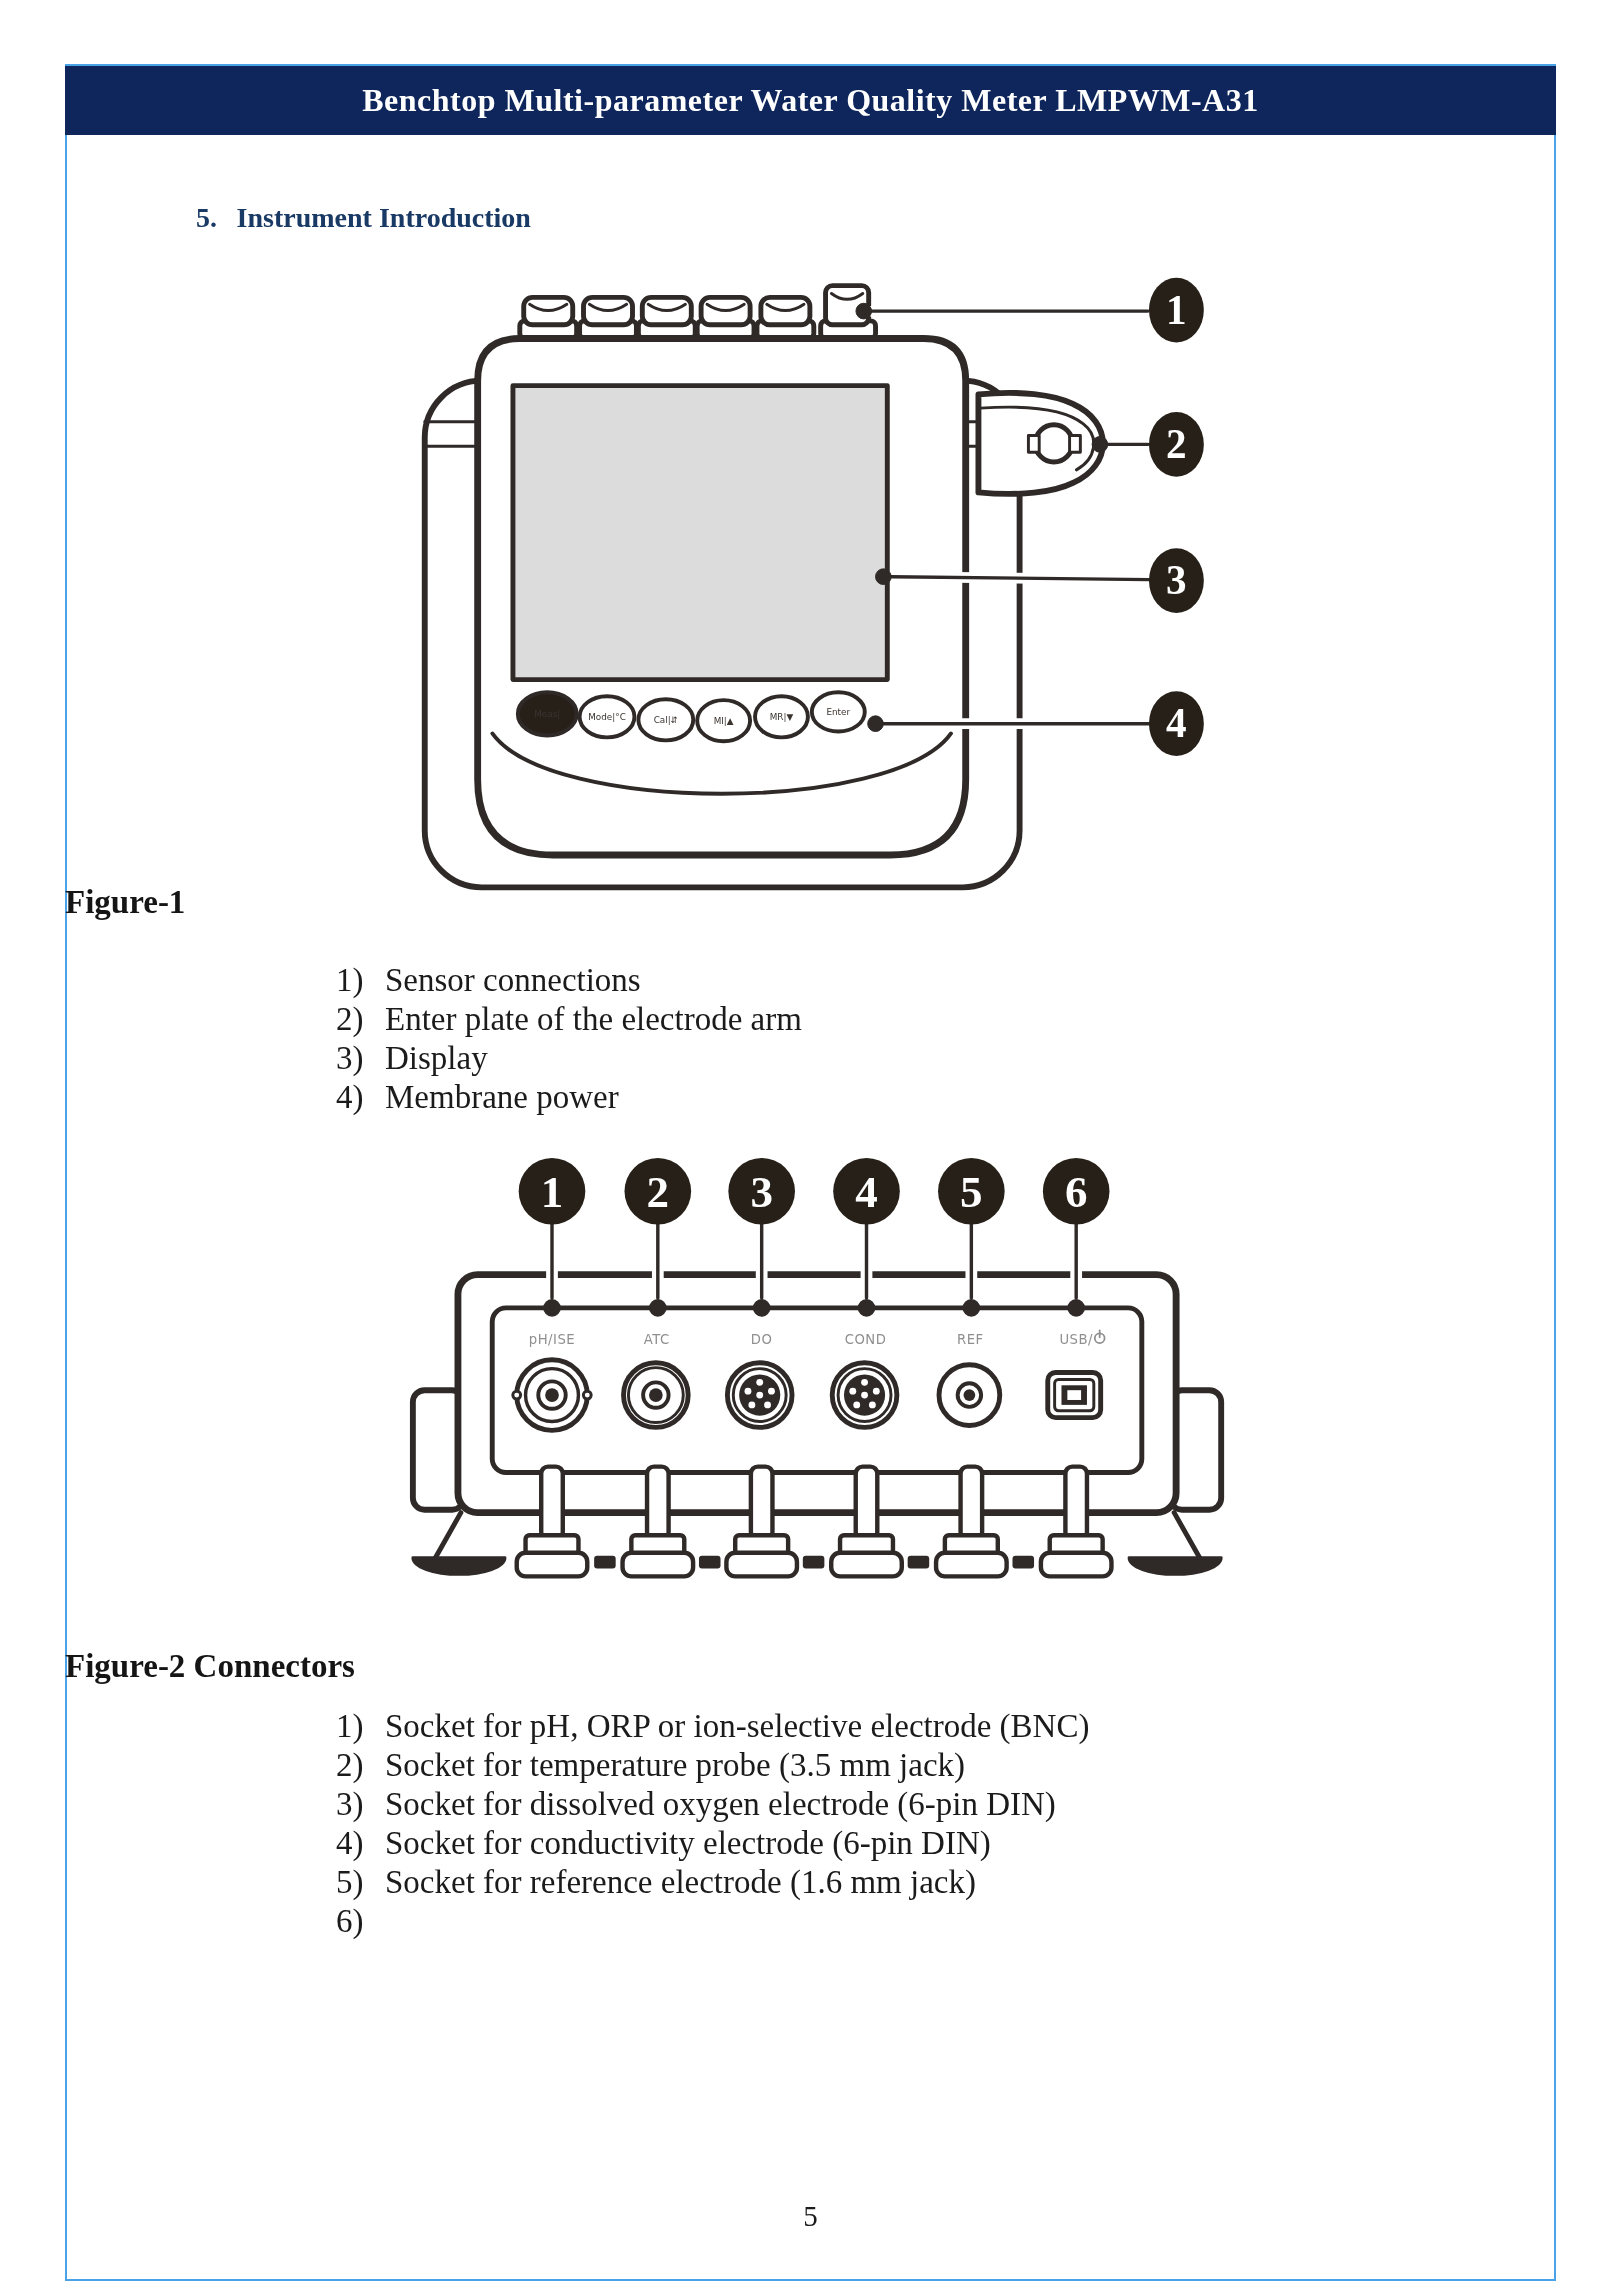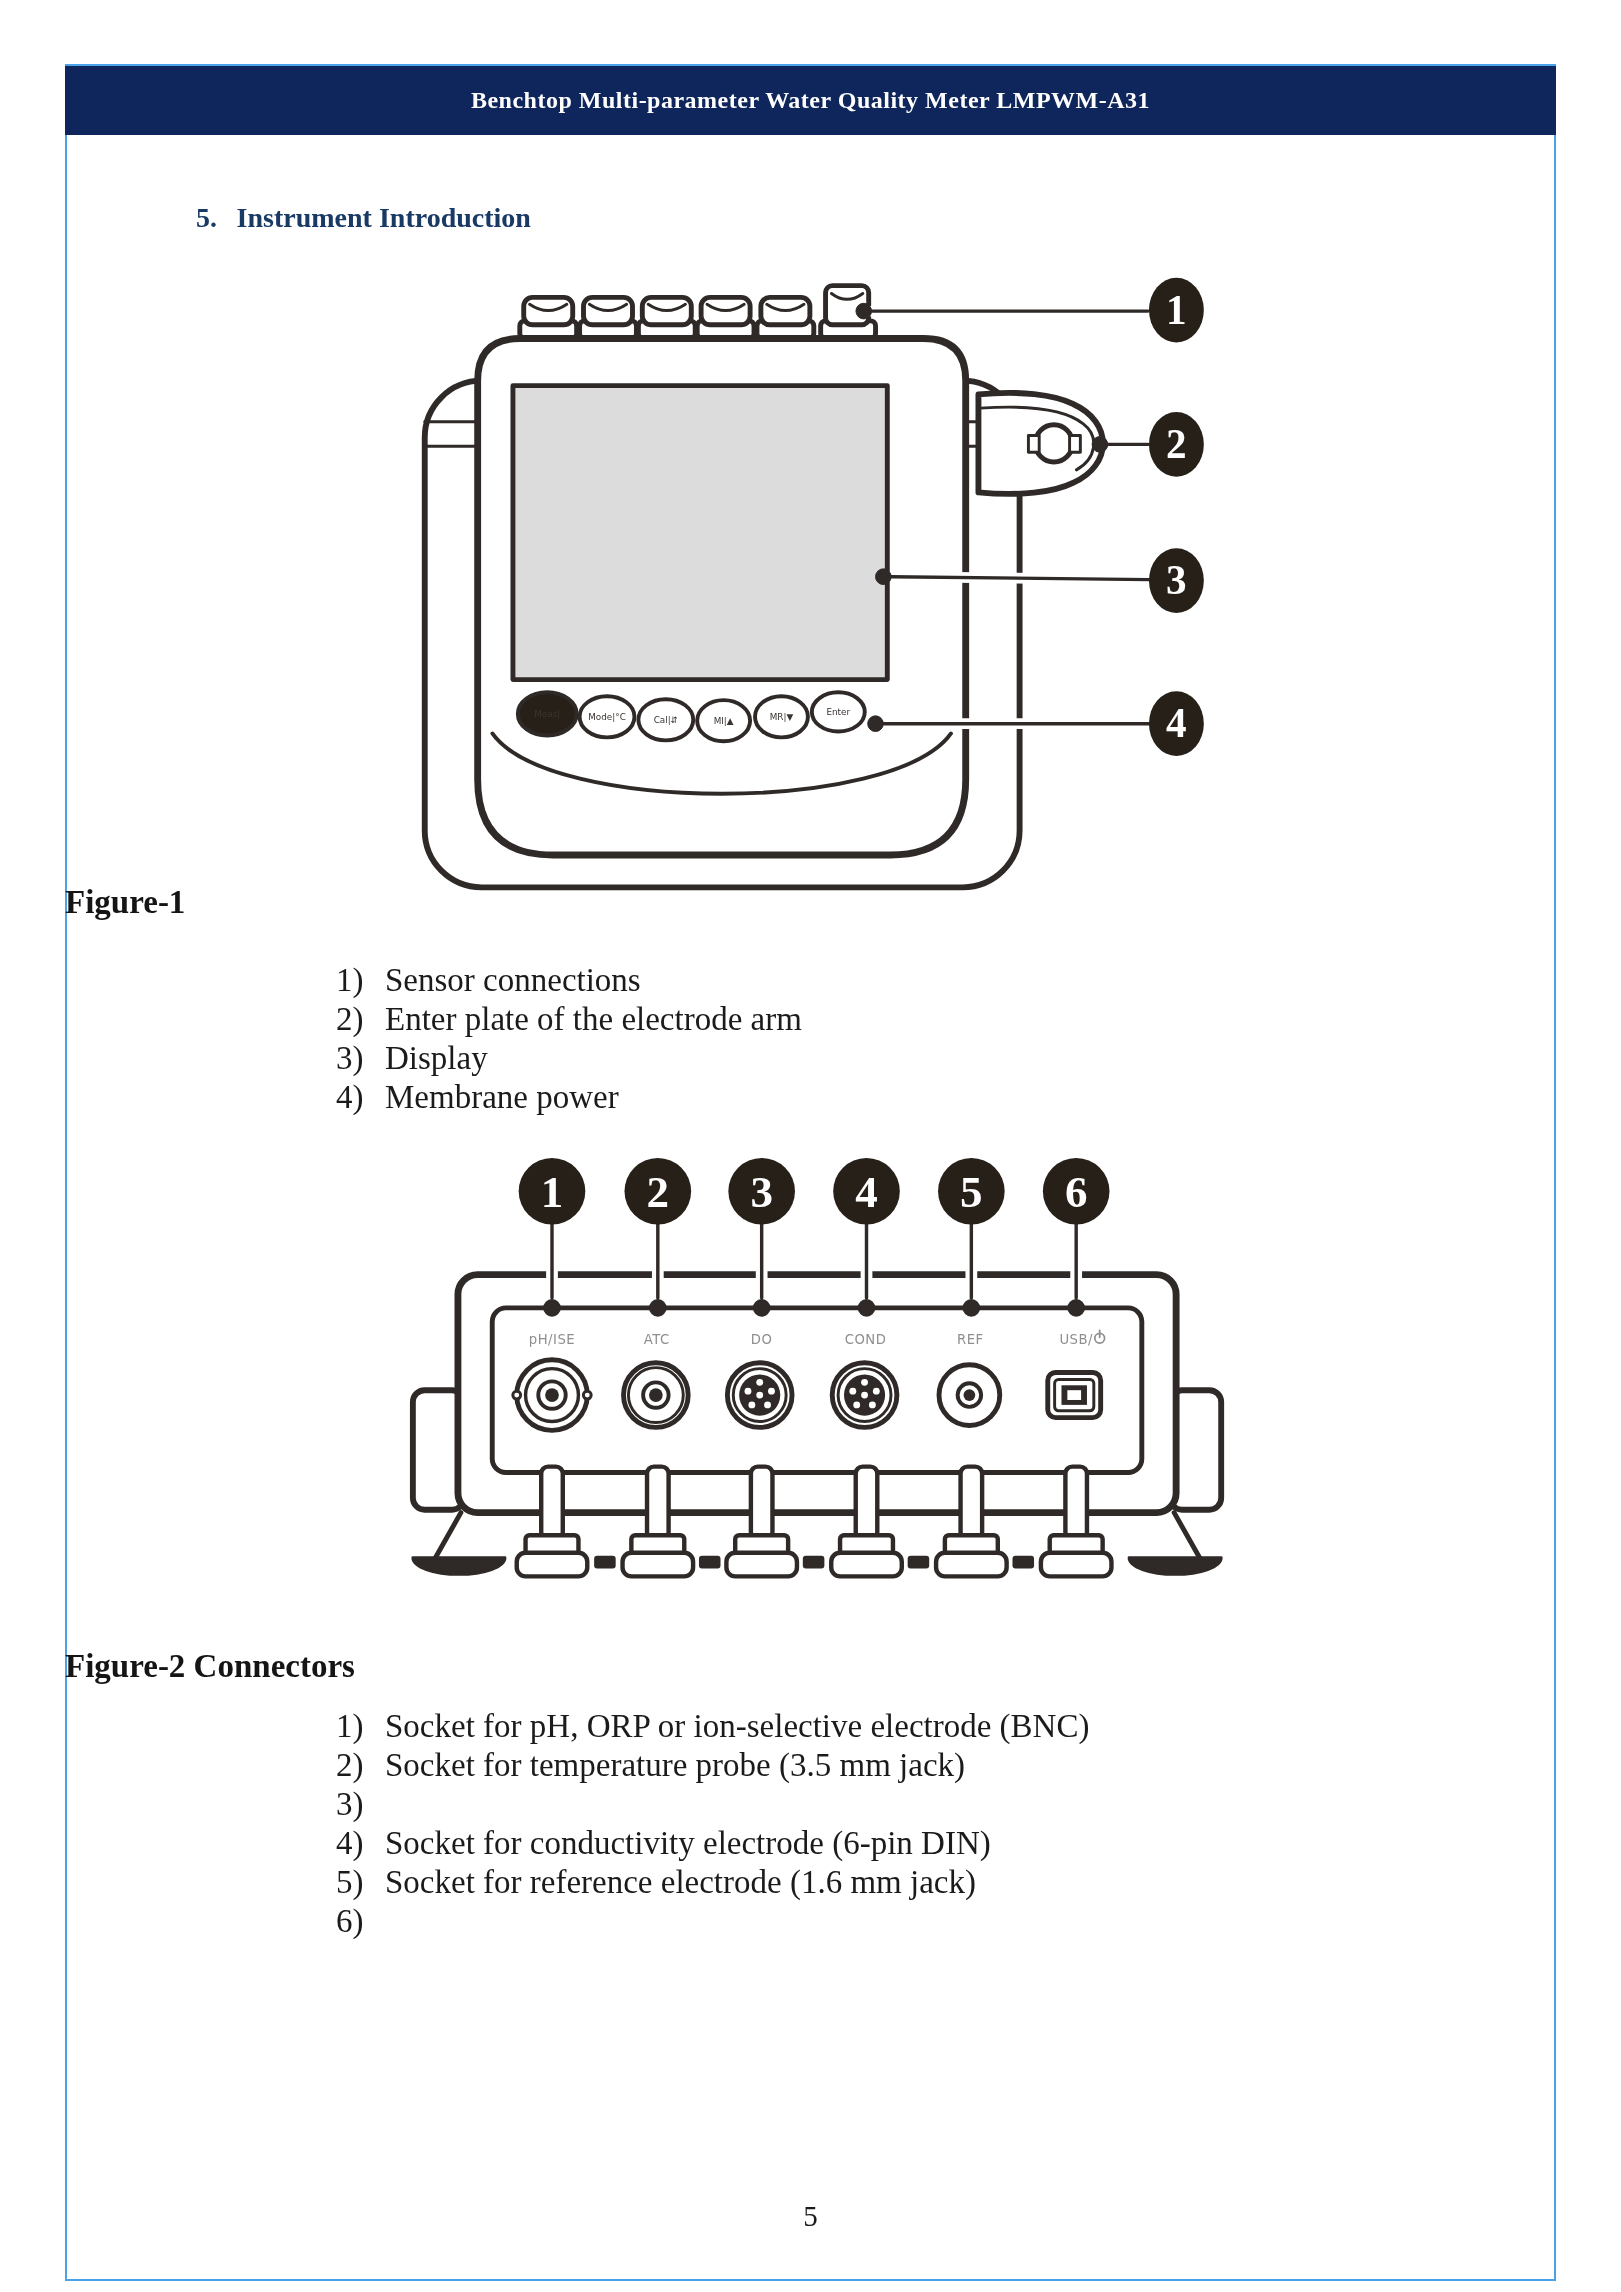--- a/index.html
+++ b/index.html
@@ -1,19 +1,19 @@
 <!DOCTYPE html>
 <html><head>
 <meta charset="utf-8">
 <style>
   html,body{margin:0;padding:0;background:#ffffff;}
   body{position:relative;width:1621px;height:2293px;font-family:"Liberation Serif",serif;color:#1b1b1b;overflow:hidden;}
   .frame{position:absolute;left:65px;top:64px;width:1487px;height:2213px;border:2px solid #4aa3e8;}
   .header-bar{position:absolute;left:65px;top:66px;width:1491px;height:69px;background:#0e265b;}
-  .header-bar .title{display:block;width:100%;height:69px;line-height:69px;text-align:center;color:#ffffff;font-weight:bold;font-size:24px;letter-spacing:0.5px;}
+  .header-bar .title{display:block;width:100%;height:69px;line-height:69px;text-align:center;color:#ffffff;font-weight:bold;font-size:32px;letter-spacing:0.5px;}
   .section-heading{position:absolute;left:196px;top:192px;font-weight:bold;font-size:28px;line-height:51px;color:#1a3a66;}
   .section-heading .sec-num{margin-right:19.6px;}
   .fig-svg{position:absolute;}
   #fig1{left:412px;top:267px;width:833px;height:637px;}
   #fig2{left:402px;top:1157px;width:833px;height:436px;}
   .fig-caption{position:absolute;left:65px;width:1491px;text-align:left;font-weight:bold;font-size:33px;line-height:43px;color:#151515;}
   #caption1{top:881px;}
   #caption2{top:1645px;}
   ul.plist{position:absolute;left:336px;margin:0;padding:0;list-style:none;font-size:33px;line-height:39px;}
   #list1{top:961px;}
@@ -319,20 +319,21 @@
   <li>
       <span class="num">1)</span>
       <span>Socket for pH, ORP or ion-selective electrode (BNC)</span>
     </li>
   <li>
       <span class="num">2)</span>
       <span>Socket for temperature probe (3.5 mm jack)</span>
     </li>
   <li>
       <span class="num">3)</span>
+      <span>Socket for dissolved oxygen electrode (6-pin DIN)</span>
     </li>
   <li>
       <span class="num">4)</span>
       <span>Socket for conductivity electrode (6-pin DIN)</span>
     </li>
   <li>
       <span class="num">5)</span>
       <span>Socket for reference electrode (1.6 mm jack)</span>
     </li>
   <li>

